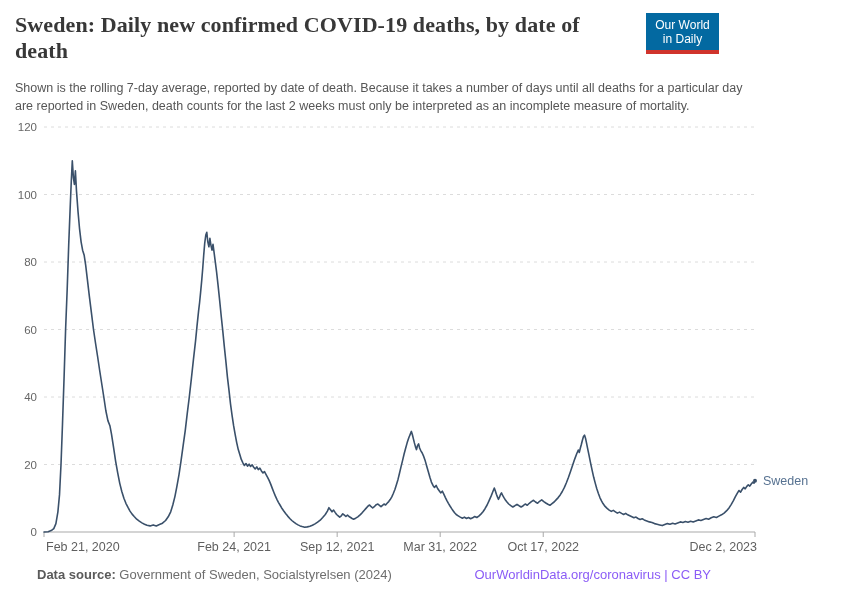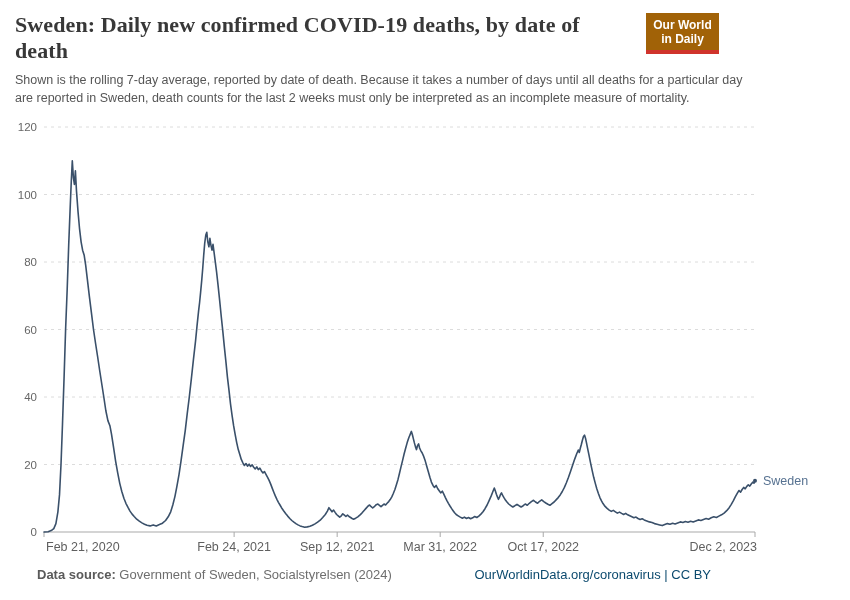--- a/index.html
+++ b/index.html
@@ -1,25 +1,25 @@
 <!DOCTYPE html>
 <html><head>
 <meta charset="utf-8">
 <style>
   html,body{margin:0;padding:0;background:#fff;}
   body{width:850px;height:600px;font-family:"Liberation Sans",sans-serif;position:relative;overflow:hidden;}
   .container{position:relative;width:726px;height:600px;background:#fff;}
   .header{position:absolute;left:15px;top:12px;right:15px;}
   .title{font-family:"Liberation Serif","DejaVu Serif",serif;font-weight:700;font-size:22px;color:#383838;margin:0;padding-right:90px;letter-spacing:.1px;}
-  .subtitle{margin-top:7px;font-size:12.5px;color:#565656;line-height:1.45;width:742px;}
-  .logo{position:absolute;top:13px;right:7px;width:73px;background:#a16207;border-bottom:4px solid #d0342c;color:#fff;text-align:center;font-weight:700;font-size:12px;line-height:14px;padding:5px 0 4px 0;cursor:pointer;}
+  .subtitle{margin-top:15px;font-size:12.5px;color:#565656;line-height:1.45;width:742px;}
+  .logo{position:absolute;top:13px;right:7px;width:73px;background:#0369a1;border-bottom:4px solid #d0342c;color:#fff;text-align:center;font-weight:400;font-size:12px;line-height:14px;padding:5px 0 4px 0;cursor:pointer;}
   .chart-svg{position:absolute;left:0;top:0;}
   .footer{position:absolute;left:15px;right:15px;top:567px;font-size:13px;color:#6e6e6e;display:flex;justify-content:space-between;align-items:center;padding-left:22px;}
   .footer .ds-label{font-weight:700;color:#5a5a5a;}
-  .footer .credit{color:#0c4a6e;text-decoration:none;}
+  .footer .credit{color:#8b5cf6;text-decoration:none;}
 </style>
 </head>
 <body>
 
 <div class="container">
 
   <div class="header">
     <h1 class="title">Sweden: Daily new confirmed COVID-19 deaths, by date of death</h1>
     <div class="subtitle">Shown is the rolling 7-day average, reported by date of death. Because it takes a number of days until all deaths for a particular day are reported in Sweden, death counts for the last 2 weeks must only be interpreted as an incomplete measure of mortality.</div>
   </div>

